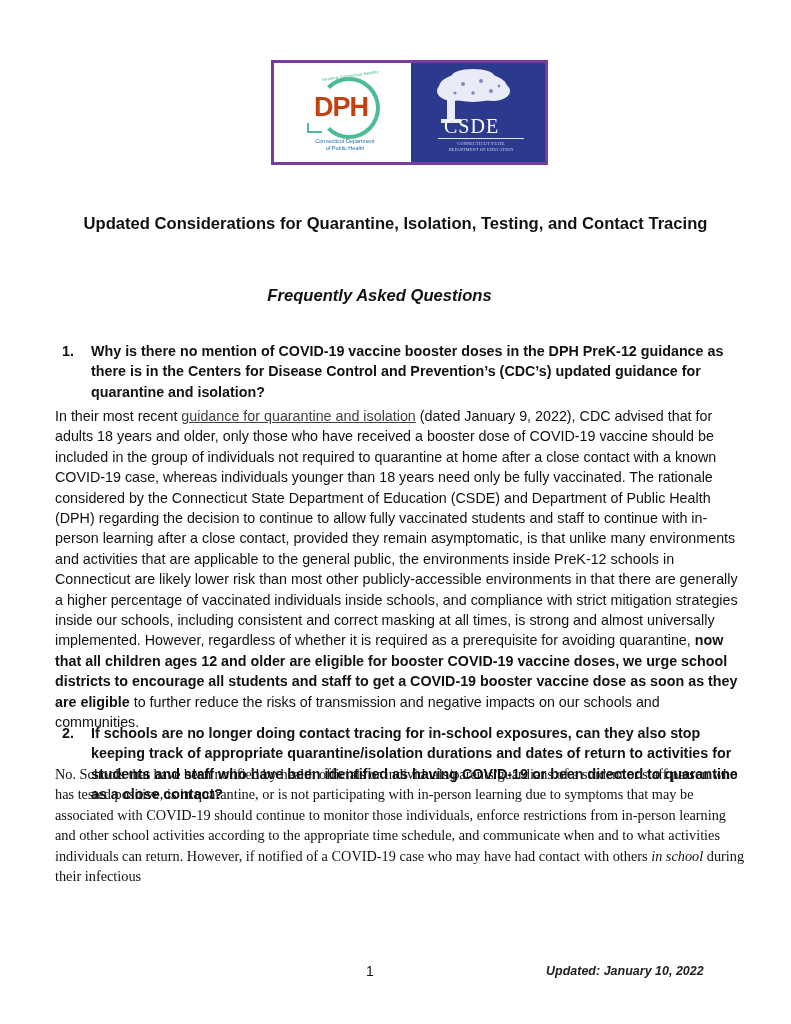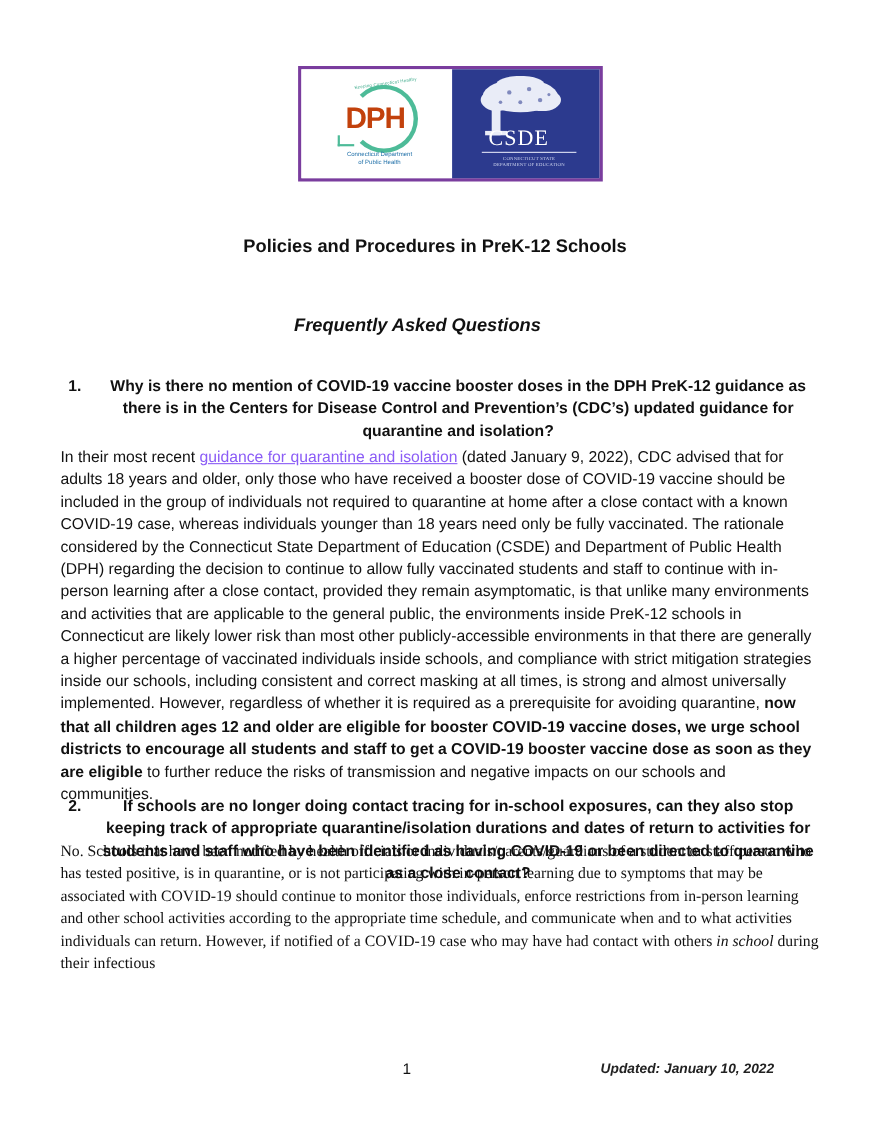--- a/index.html
+++ b/index.html
@@ -22,29 +22,29 @@
   .csde-rule { position: absolute; left: 27px; top: 75px; width: 86px; height: 1px; background: #dfe3f4; }
   .csde-caption { position: absolute; left: 16px; top: 78px; width: 108px; text-align: center; font-family: "Liberation Serif", serif; font-size: 4.3px; line-height: 6px; color: #cfd6ef; letter-spacing: .2px; }
 
   .title { position: absolute; left: 60px; width: 671px; top: 212px; text-align: center;
            font-weight: bold; font-size: 16.6px; line-height: 23px; color: #111; }
   .subtitle { position: absolute; left: 44px; width: 671px; top: 286px; text-align: center;
               font-weight: bold; font-style: italic; font-size: 16.6px; color: #111; }
 
   .q { position: absolute; left: 62px; width: 680px; font-weight: bold; font-size: 14.3px; line-height: 20.4px; }
   .q .num { position: absolute; left: 0; top: 0; }
-  .q .qtext { display: block; margin-left: 29px; text-align: center; }
+  .q .qtext { display: block; margin-left: 29px; }
   .q1 { top: 341px; }
   .q2 { top: 723px; }
 
   .para { position: absolute; left: 55px; width: 690px; font-size: 14.3px; line-height: 20.4px; color: #111; }
   .para b { font-weight: bold; text-align: right; }
   .p1 { top: 406px; }
   .p2 { top: 764px; font-family: Liberation Serif, serif; }
-  .link { color: #8b5cf6; text-decoration: underline; }
+  .link { color: #404040; text-decoration: underline; }
 
   .footer-page { position: absolute; left: 366px; top: 963px; font-size: 14px; }
   .footer-updated { position: absolute; left: 534px; top: 964px; font-size: 12.5px; font-style: italic; font-weight: bold; color: #222; margin-left: 12px; }
 </style>
 </head>
 <body>
 
 <div class="logo-frame">
   <div class="logo-dph">
     <div class="dph-arc-text">Keeping Connecticut Healthy</div>
@@ -78,21 +78,21 @@
     <div class="csde-word">CSDE</div>
     <div class="csde-rule"></div>
     <div class="csde-caption">
       <div>CONNECTICUT STATE</div>
       <div>DEPARTMENT OF EDUCATION</div>
     </div>
   </div>
 </div>
 
 <div class="title">
-  <div>Policies and Procedures in PreK-12 Schools</div>
+  <div>Updated Considerations for Quarantine, Isolation, Testing, and Contact Tracing</div>
 </div>
 
 <div class="subtitle">Frequently Asked Questions</div>
 
 <div class="q q1">
   <span class="num">1.</span>
   <span class="qtext">Why is there no mention of COVID-19 vaccine booster doses in the DPH PreK-12 guidance as there is in the Centers for Disease Control and Prevention’s (CDC’s) updated guidance for quarantine and isolation?</span>
 </div>
 
 <div class="para p1"><span>In their most recent </span><a class="link">guidance for quarantine and isolation</a><span> (dated January 9, 2022), CDC advised that for adults 18 years and older, only those who have received a booster dose of COVID-19 vaccine should be included in the group of individuals not required to quarantine at home after a close contact with a known COVID-19 case, whereas individuals younger than 18 years need only be fully vaccinated.  The rationale considered by the Connecticut State Department of Education (CSDE) and Department of Public Health (DPH) regarding the decision to continue to allow fully vaccinated students and staff to continue with in-person learning after a close contact, provided they remain asymptomatic, is that unlike many environments and activities that are applicable to the general public, the environments inside PreK-12 schools in Connecticut are likely lower risk than most other publicly-accessible environments in that there are generally a higher percentage of vaccinated individuals inside schools, and compliance with strict mitigation strategies inside our schools, including consistent and correct masking at all times, is strong and almost universally implemented.  However, regardless of whether it is required as a prerequisite for avoiding quarantine, </span><b>now that all children ages 12 and older are eligible for booster COVID-19 vaccine doses, we urge school districts to encourage all students and staff to get a COVID-19 booster vaccine dose as soon as they are eligible</b><span> to further reduce the risks of transmission and negative impacts on our schools and communities.</span></div>

